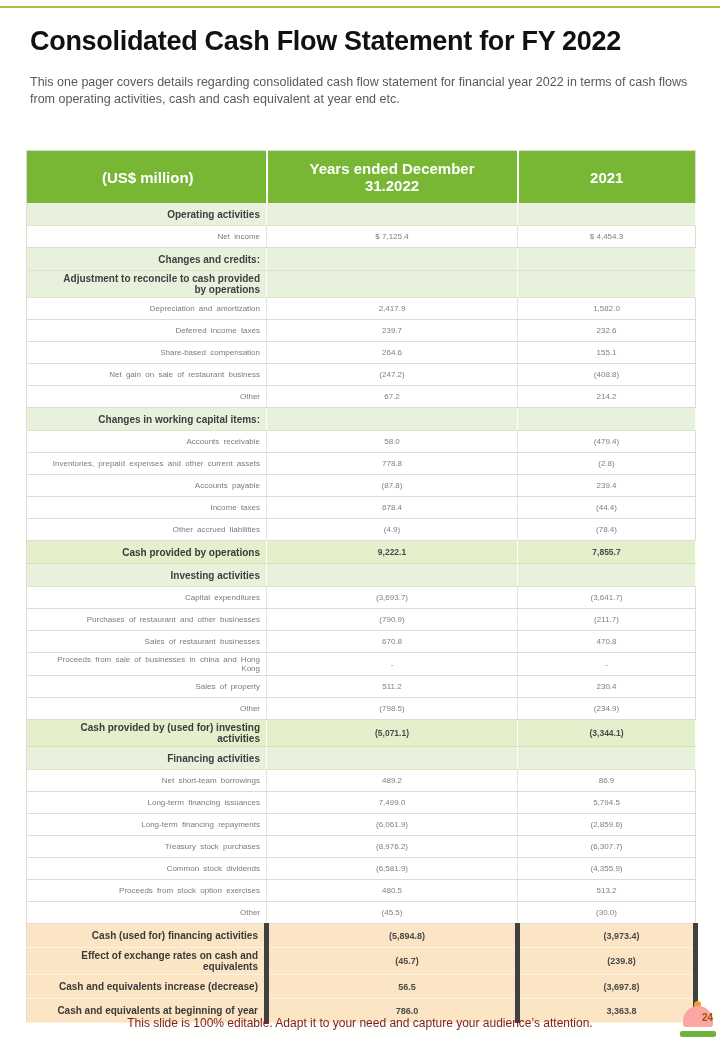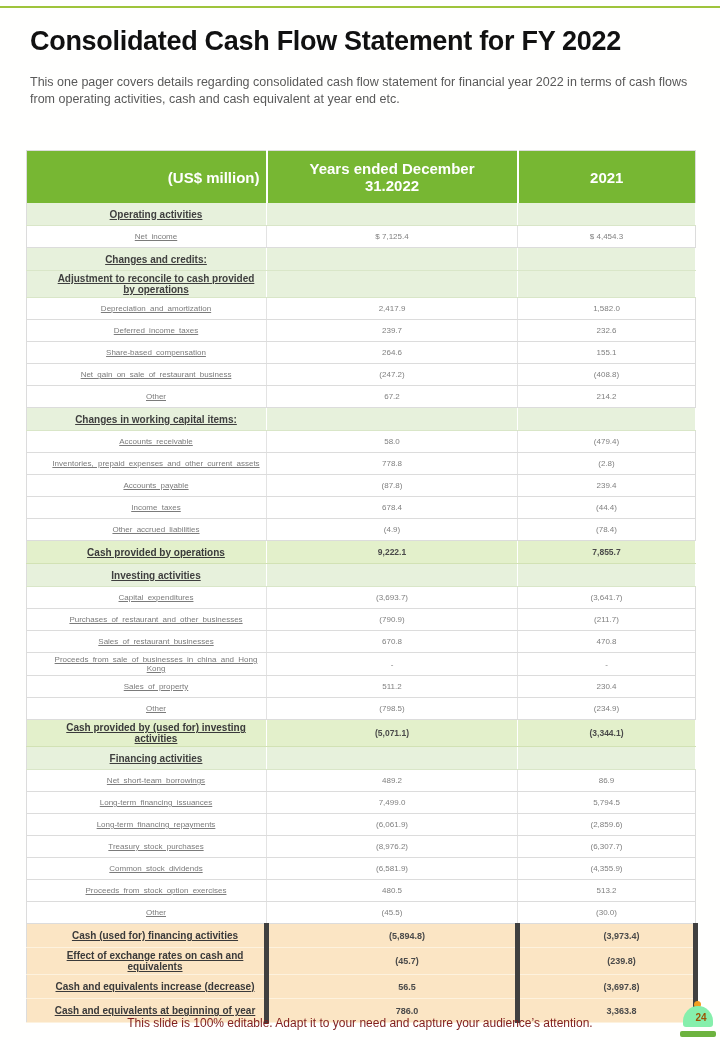--- a/index.html
+++ b/index.html
@@ -4,45 +4,45 @@
 <style>
   html,body{margin:0;padding:0;}
   body{width:720px;height:1040px;background:#ffffff;font-family:"Liberation Sans", sans-serif;overflow:hidden;}
   .slide{position:relative;width:720px;height:1040px;background:#fffffe;}
   .topline{position:absolute;top:6px;left:0;width:720px;height:2px;background:#9fc43c;}
   .title{position:absolute;left:30px;top:26px;width:670px;margin:0;font-size:27px;font-weight:bold;color:#111111;letter-spacing:-0.3px;}
   .subtitle{position:absolute;left:30px;top:74px;width:658px;margin:0;font-size:12.5px;line-height:1.35;color:#595959;}
   table.cf{position:absolute;left:26px;top:150px;width:669px;border-collapse:collapse;table-layout:fixed;border:1px solid #dcdcdc;}
   col.c1{width:240px;} col.c2{width:251px;} col.c3{width:178px;}
   thead th{background:#77b733;color:#ffffff;font-weight:bold;vertical-align:middle;height:48px;padding:2px 6px;}
-  thead th.h1{text-align:right;font-size:15px;padding-left:9px;}
+  thead th.h1{text-align:center;font-size:15px;padding-left:9px;}
   thead th.h2{font-size:15px;text-align:center;}
   thead th.h2 .inner{display:inline-block;max-width:185px;line-height:1.15;}
   thead th.h3{font-size:15px;text-align:center;}
   thead th.h2,thead th.h3{border-left:2px solid #ffffff;}
   tbody td{padding:2px 6px;vertical-align:middle;border-bottom:1px solid #dcdcdc;border-right:1px solid #e3e3e3;}
   tbody td:last-child{border-right:none;}
-  tbody td.lab{text-align:center;padding-left:25px;text-decoration:underline;}
+  tbody td.lab{text-align:right;padding-left:25px;}
   tbody td.val{text-align:center;}
   tr.normal td{background:#ffffff;height:17px;}
   tr.normal td.lab{font-size:8px;color:#7b7b7b;word-spacing:2px;}
   tr.normal td.val{font-size:8px;color:#808080;}
   tr.section td{background:#e7f1dc;height:18px;border-bottom:1px solid #d9e6c8;border-right:1px solid #ffffff;}
   tr.section td.lab{font-size:10px;font-weight:bold;color:#3f3f3f;}
   tr.section td.val{font-size:9px;font-weight:bold;color:#3f3f3f;}
   tr.total td{background:#e3f0cb;height:18px;border-bottom:1px solid #d2e2b4;border-right:1px solid #ffffff;}
   tr.total td.lab{font-size:10px;font-weight:bold;color:#3a3a3a;}
   tr.total td.val{font-size:8.5px;font-weight:bold;color:#4a4a4a;}
   tr.orange td{background:#fbe5c4;height:19px;border-bottom:1px solid #fdf2de;border-right:5px solid #404040;}
   tr.orange td.lab{font-size:10px;font-weight:bold;color:#3a3a3a;}
   tr.orange td.val{font-size:9px;font-weight:bold;color:#4a4a4a;padding-left:36px;}
   .footer{position:absolute;left:0;bottom:10px;width:720px;text-align:center;font-size:12px;color:#7f1d1d;}
   .badge{position:absolute;right:3px;bottom:3px;width:38px;height:36px;}
   .badge .knob{position:absolute;top:0;left:15px;width:7px;height:7px;border-radius:50%;background:#f29e21;}
-  .badge .dome{position:absolute;top:5px;left:4px;width:30px;height:21px;background:#86efac;border-radius:15px 15px 3px 3px;text-align:center;}
+  .badge .dome{position:absolute;top:5px;left:4px;width:30px;height:21px;background:#fca5a5;border-radius:15px 15px 3px 3px;text-align:right;}
   .badge .dome span{display:inline-block;margin-top:6px;margin-left:6px;font-size:10px;font-weight:bold;color:#9c5404;}
   .badge .bar{position:absolute;bottom:0;left:1px;width:36px;height:6px;border-radius:2px;background:#6db33f;}
 </style>
 </head>
 <body>
 
 <div class="slide">
   <div class="topline"></div>
 
   <h1 class="title">Consolidated Cash Flow Statement for FY 2022</h1>

